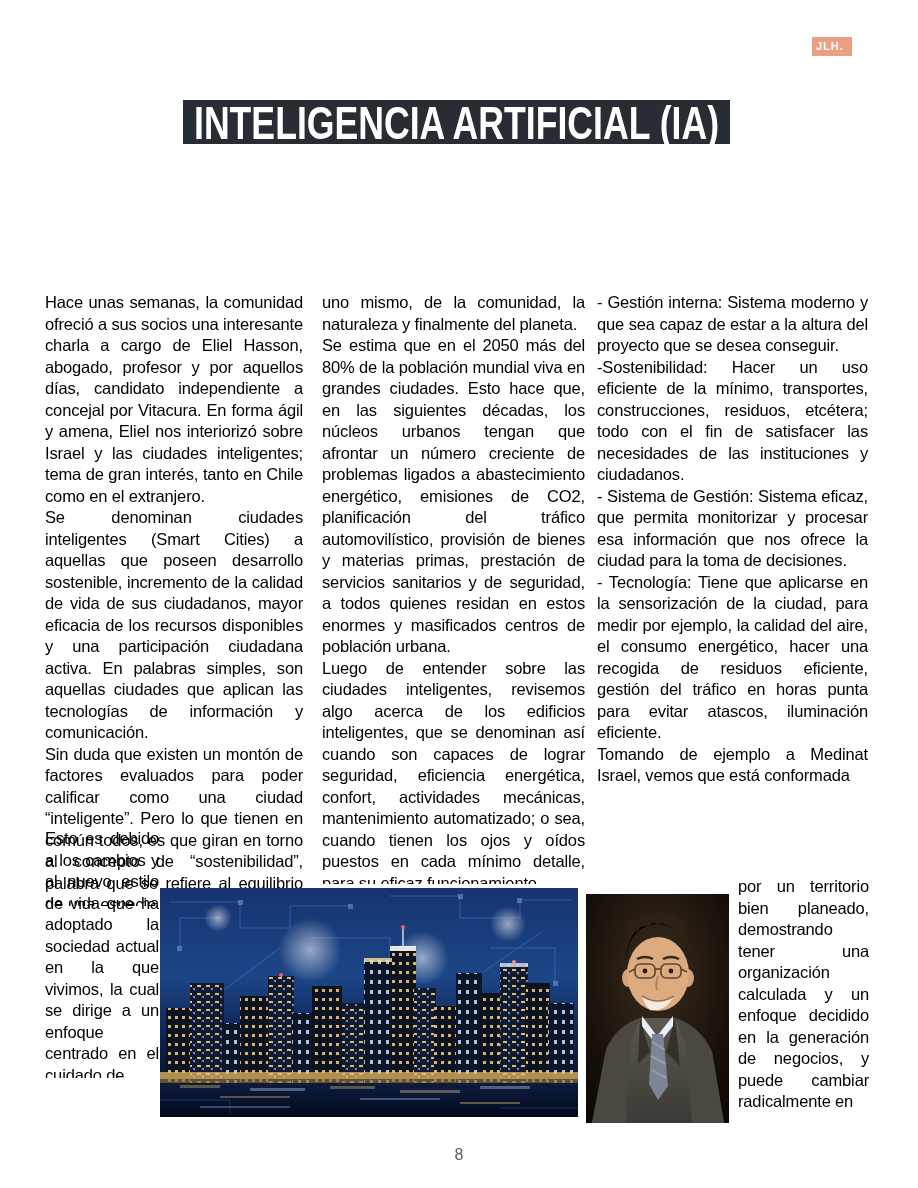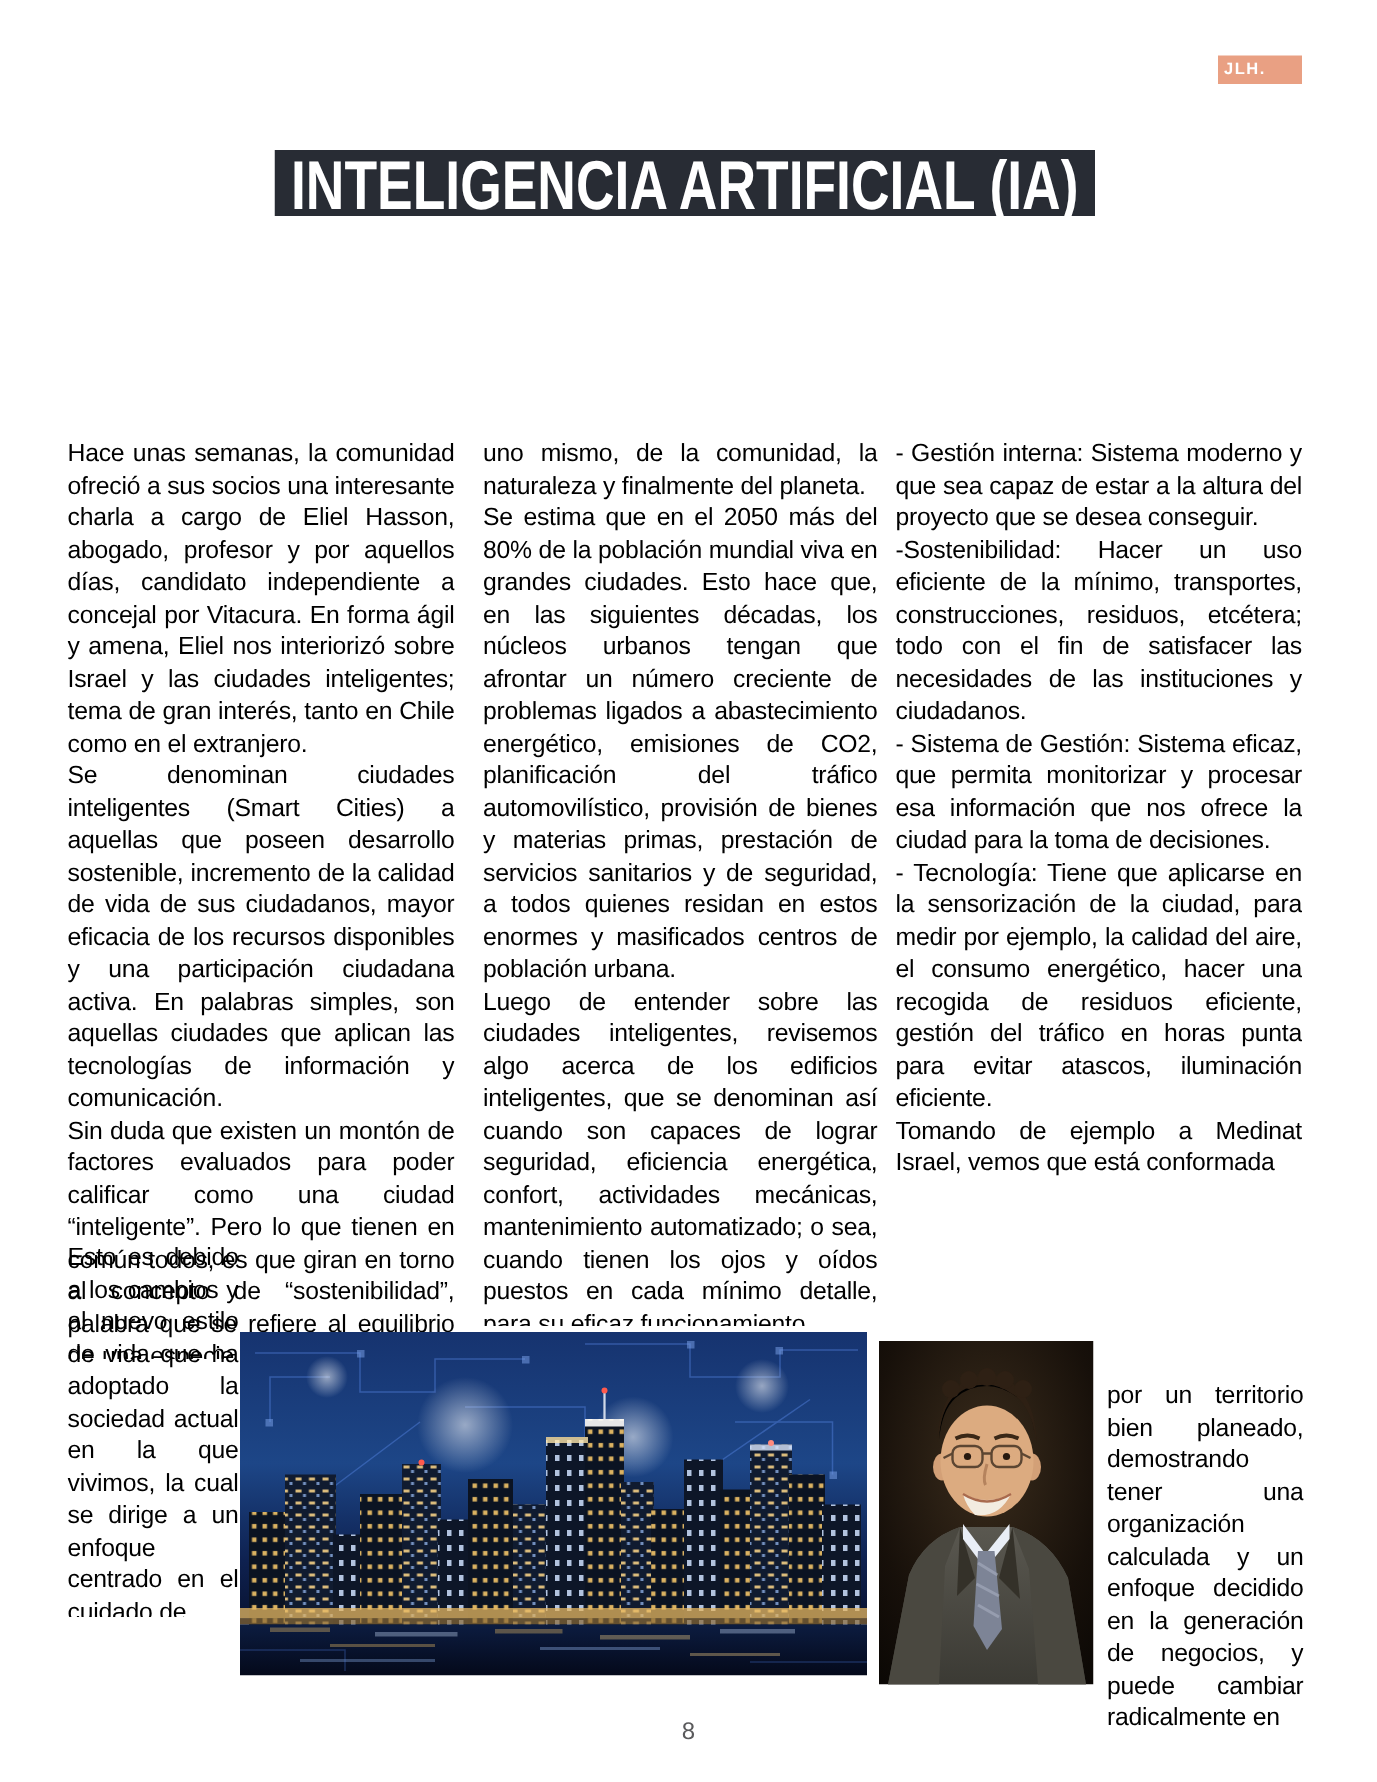--- a/index.html
+++ b/index.html
@@ -1,32 +1,32 @@
 <!DOCTYPE html>
 <html><head>
 <meta charset="utf-8">
 <style>
   html,body{margin:0;padding:0;background:#ffffff;}
   .page{position:relative;width:918px;height:1188px;background:#fff;overflow:hidden;
         font-family:"Liberation Sans",sans-serif;}
-  .logo{position:absolute;left:812px;top:37px;width:56px;height:19px;background:#e9a083;
+  .logo{position:absolute;left:812px;top:37px;width:40px;height:19px;background:#e9a083;
         color:#fff;font-size:11px;font-weight:bold;letter-spacing:1px;line-height:19px;
         padding-left:4px;box-sizing:border-box;}
   .titlebar{position:absolute;left:183px;top:100px;width:547px;height:44px;}
   .subtitle{position:absolute;left:158px;top:153px;width:600px;text-align:center;
         font-family:"DejaVu Sans Mono",monospace;font-weight:bold;font-size:28px;
         color:#151515;letter-spacing:-1px;}
   .col{position:absolute;color:#000000;font-size:16.5px;line-height:21.5px;
         text-align:justify;text-justify:inter-word;letter-spacing:-0.15px;overflow:hidden;}
   .col p{margin:0;}
   .col1 {left:45px; top:292px;width:258px;height:614px;}
   .col1w{left:45px; top:828px;width:114px;height:250px;}
   .col2 {left:322px;top:292px;width:263px;height:592px;}
   .col3 {left:597px;top:292px;width:271px;height:586px;}
-  .col3w{left:738px;top:876px;width:131px;height:254px;margin-top:44px;}
+  .col3w{left:738px;top:876px;width:131px;height:254px;}
   .cityimg{position:absolute;left:160px;top:888px;width:418px;height:229px;z-index:2;}
   .portraitimg{position:absolute;left:586px;top:894px;width:143px;height:229px;z-index:2;}
   .pagenum{position:absolute;left:0;top:1146px;width:918px;text-align:center;
         color:#5a5a5c;font-size:16px;}
 </style>
 </head>
 <body>
 
 <div class="page">
 

